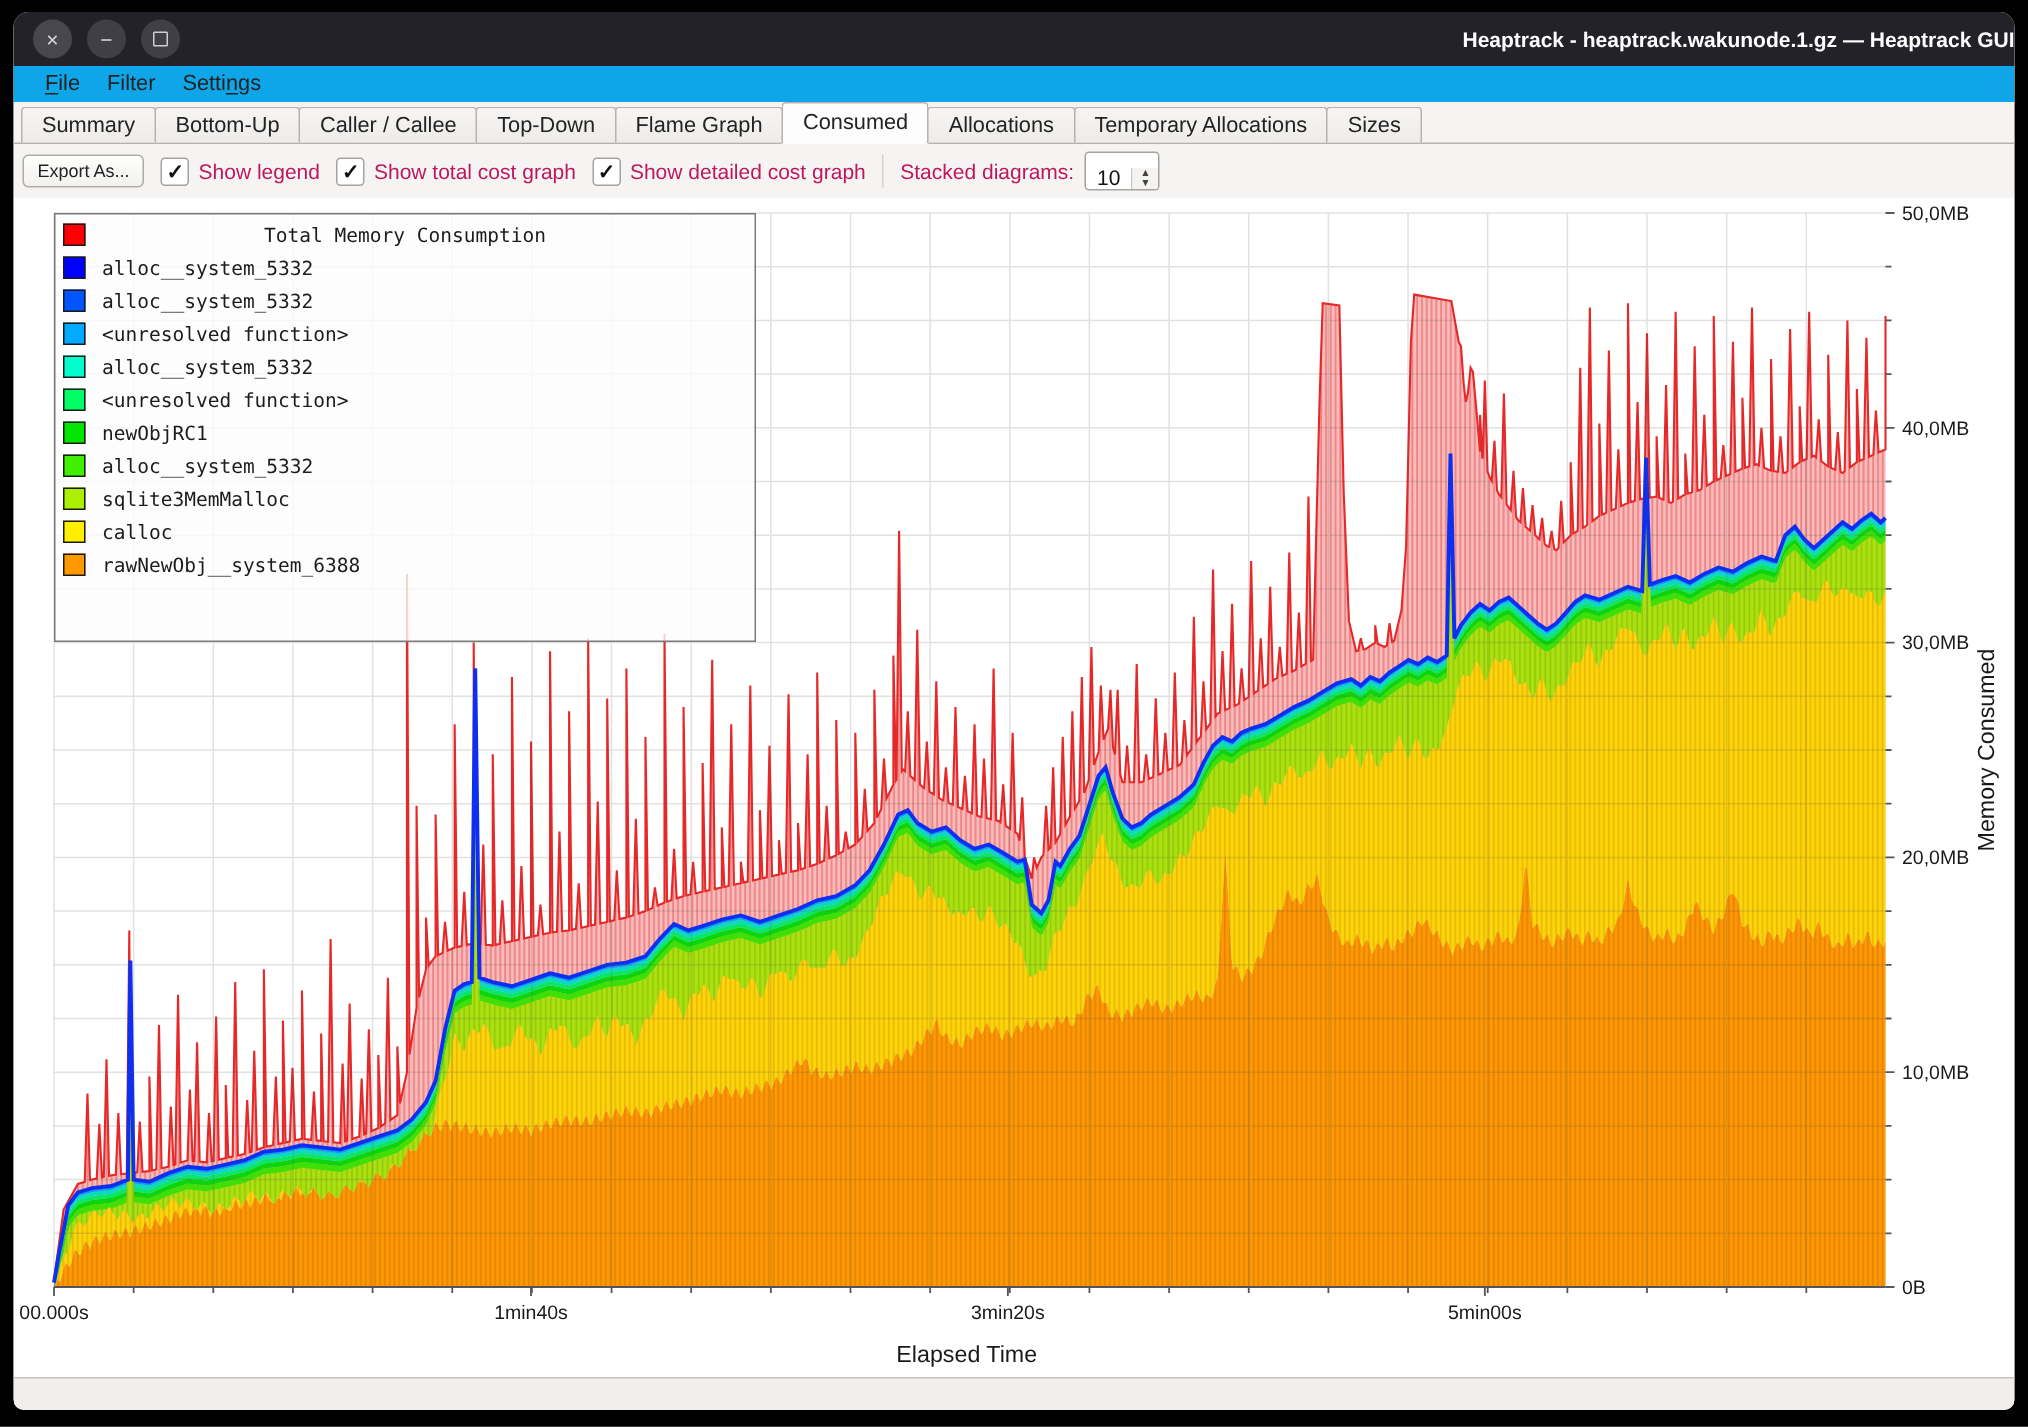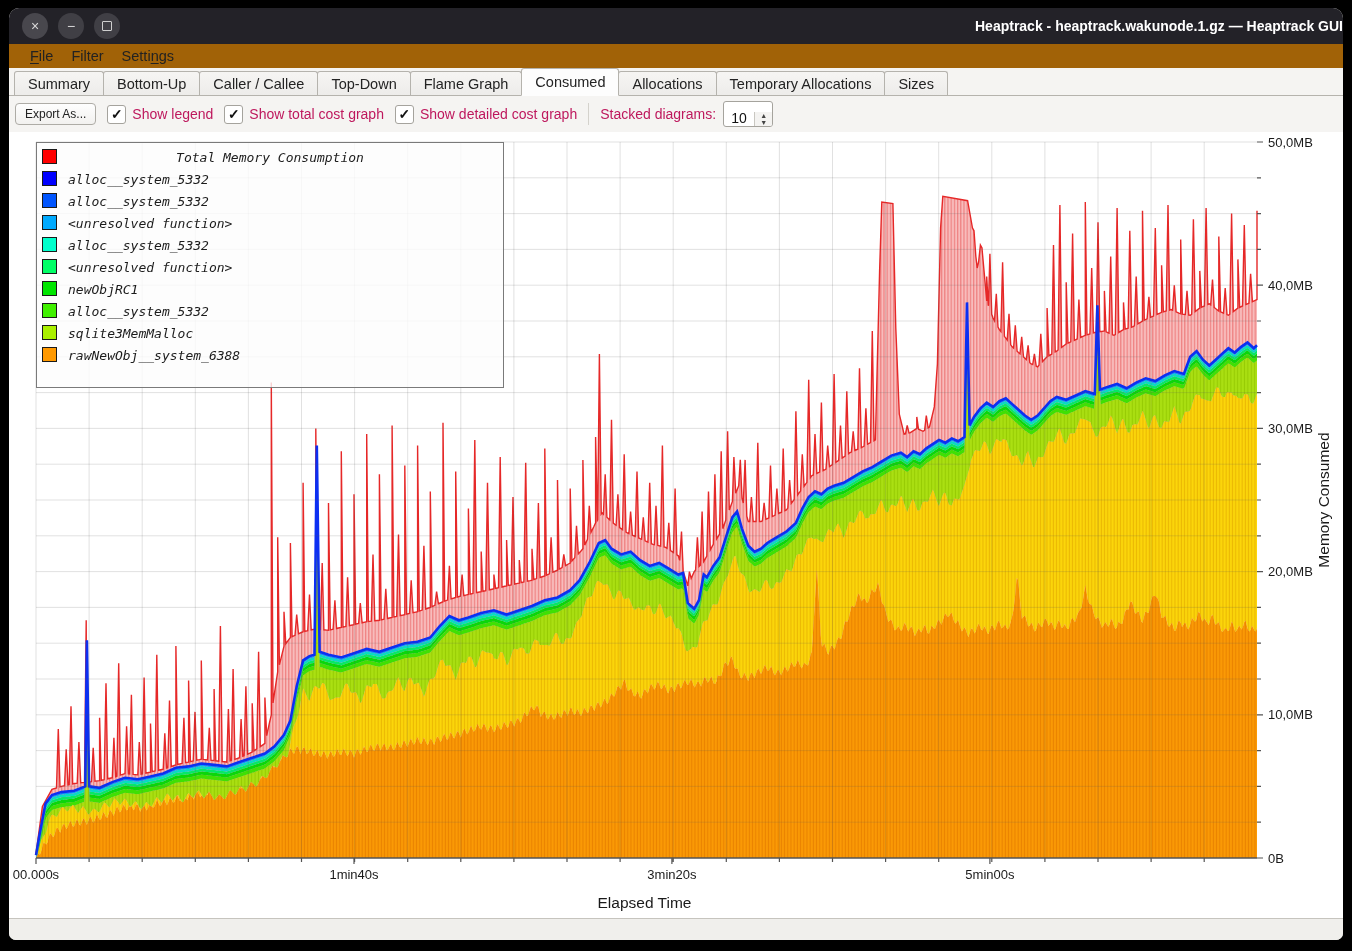--- a/index.html
+++ b/index.html
@@ -3,39 +3,39 @@
 <meta charset="utf-8">
 <style>
   html,body{margin:0;padding:0;width:1352px;height:951px;background:#000;font-family:"Liberation Sans",sans-serif;}
   #win{position:absolute;left:9px;top:8px;width:1334px;height:932px;background:#f5f4f2;border-radius:10px 10px 7px 7px;overflow:hidden;}
   #titlebar{height:36px;background:#232228;display:flex;align-items:center;position:relative;}
   .winbtns{display:flex;gap:10px;margin-left:13px;}
   .wbtn{width:26px;height:26px;border-radius:50%;background:#403f45;color:#d9d9d9;display:flex;align-items:center;justify-content:center;font-size:14px;line-height:1;}
   .wbtn.close{background:#48474d;}
   .maxsq{width:8px;height:8px;border:1.3px solid #cfcfcf;border-radius:1px;display:block;}
   #title{position:absolute;left:0;right:0;text-align:right;color:#fff;font-weight:bold;font-size:14px;}
-  #menubar{height:24px;background:#a16207;display:flex;align-items:center;padding-left:12px;}
+  #menubar{height:24px;background:#0ea5e9;display:flex;align-items:center;padding-left:12px;}
   .menuitem{padding:0 9px;font-size:14.5px;color:#222;}
   .menuitem u{text-decoration:underline;text-underline-offset:2px;}
   #tabbar{height:27px;background:#f5f4f2;border-bottom:1px solid #b5b3ad;display:flex;align-items:flex-end;padding-left:5px;position:relative;}
   .tab{height:23px;display:flex;align-items:center;padding:0 13px;font-size:14.5px;color:#232323;background:linear-gradient(#f6f5f3,#edecea);border:1px solid #b5b3ad;border-bottom:none;border-radius:3px 3px 0 0;margin-right:-1px;position:relative;margin-top:24px;}
   .tab.active{height:26px;background:#fdfdfd;z-index:3;margin-bottom:-1px;border-bottom:1px solid #fdfdfd;}
   #toolbar{height:36px;background:#f5f4f2;display:flex;align-items:center;padding-left:6px;gap:7px;}
   #exportbtn{padding:3px 9px;font-size:12px;color:#222;background:linear-gradient(#fefefe,#f2f1ef);border:1px solid #aeaca6;border-radius:4px;}
   .cbgroup{display:flex;align-items:center;gap:6px;margin-left:4px;}
   .cbox{width:17px;height:17px;background:#fff;border:1px solid #a5a39d;border-radius:3px;display:flex;align-items:center;justify-content:center;font-size:14px;font-weight:bold;color:#111;line-height:1;}
   .cblabel{font-size:14px;color:#be185d;}
   .vsep{width:1px;height:22px;background:#d4d2cc;margin:0 4px;}
   #spinbox{display:flex;align-items:flex-end;height:24px;border:1px solid #a5a39d;border-radius:3px;background:#fff;overflow:hidden;}
   #spinval{width:30px;display:flex;align-items:center;justify-content:center;font-size:14px;color:#111;}
   #spinarrows{width:17px;display:flex;flex-direction:column;border-left:1px solid #c9c7c1;}
   .sparrow{flex:1;display:flex;align-items:center;justify-content:center;font-size:7px;color:#444;background:#f4f3f1;}
   #chartpanel{position:relative;height:786px;background:#ffffff;}
   #chartsvg{position:absolute;left:0;top:0;}
-  #legend{position:absolute;left:27px;top:10px;width:468px;height:246px;background:rgba(253,253,253,0.8);border:1px solid #7a7a7a;box-sizing:border-box;z-index:2;font-family:"DejaVu Sans Mono",monospace;padding-top:3px;font-style:italic;}
+  #legend{position:absolute;left:27px;top:10px;width:468px;height:286px;background:rgba(253,253,253,0.8);border:1px solid #7a7a7a;box-sizing:border-box;z-index:2;font-family:"DejaVu Sans Mono",monospace;padding-top:3px;}
   .legrow{height:22px;position:relative;display:flex;align-items:center;}
   .legswatch{position:absolute;left:5px;top:3px;width:15px;height:15px;border:1px solid #1a1a1a;box-sizing:border-box;}
   .leglabel{margin-left:31px;font-size:13px;color:#1c1c1c;white-space:pre;}
   .legtitle{width:100%;text-align:center;margin-left:0;}
   #statusbar{height:23px;background:#f0efec;border-top:1px solid #c6c4be;}
 </style>
 </head>
 <body>
 
 <div id="win">
@@ -173,19 +173,23 @@
         </div>
         <div class="legrow">
           <span class="legswatch" style="background: rgb(64, 240, 0);"></span>
           <span class="leglabel">alloc__system_5332</span>
         </div>
         <div class="legrow">
           <span class="legswatch" style="background: rgb(170, 240, 0);"></span>
           <span class="leglabel">sqlite3MemMalloc</span>
         </div>
         <div class="legrow">
+          <span class="legswatch" style="background: rgb(255, 238, 0);"></span>
+          <span class="leglabel">calloc</span>
+        </div>
+        <div class="legrow">
           <span class="legswatch" style="background: rgb(255, 153, 0);"></span>
           <span class="leglabel">rawNewObj__system_6388</span>
         </div>
       </div>
   </div>
   <div id="statusbar"></div>
 </div>
 
 </body></html>

